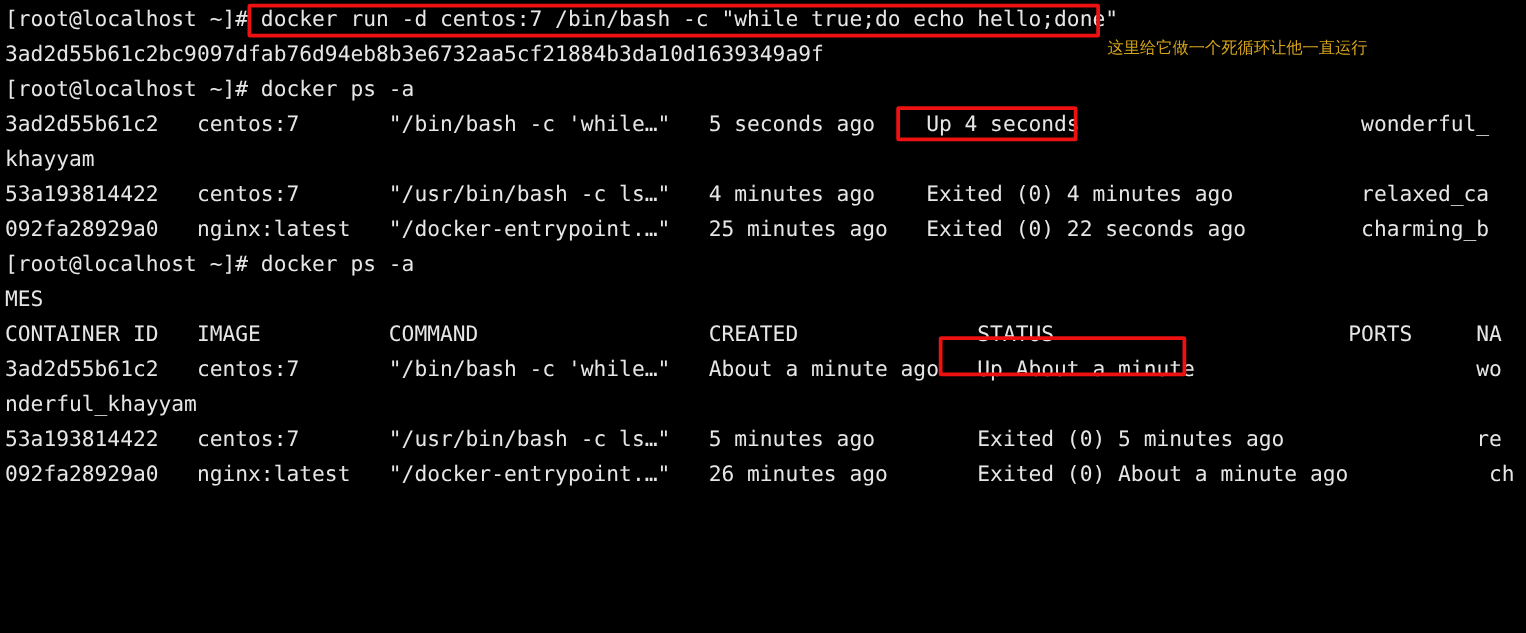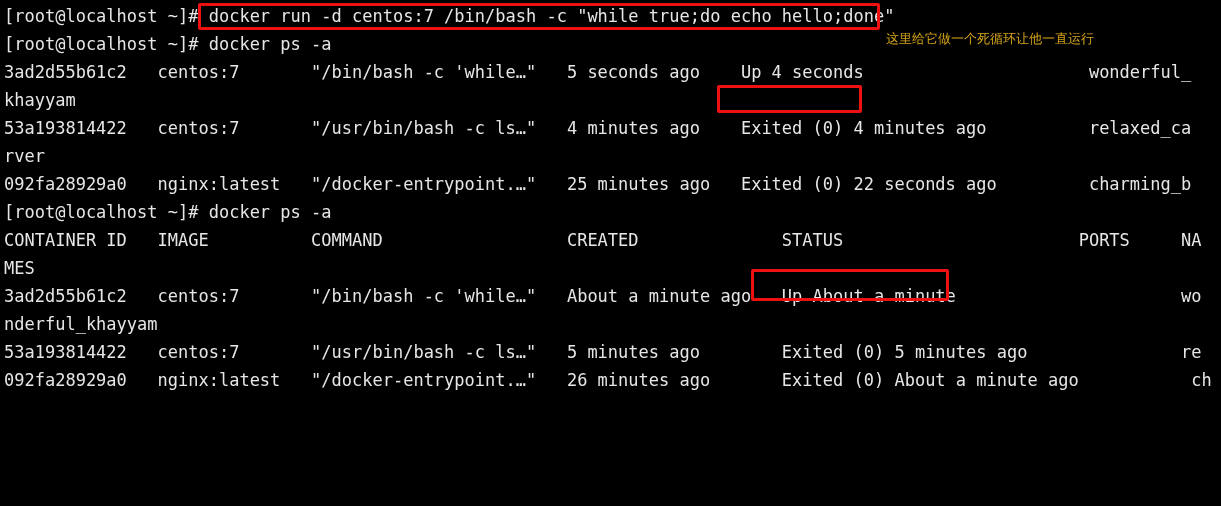--- a/index.html
+++ b/index.html
@@ -54,29 +54,29 @@
   #box-cmd     { left: 198px;  top: 3px;   width: 682px; height: 27px; }
   #box-status1 { left: 717px;  top: 85px;  width: 145px; height: 28px; }
   #box-status2 { left: 751px;  top: 269px; width: 198px; height: 32px; }
 </style>
 </head>
 <body>
 
 <div id="terminal">
 
   <div class="line">[root@localhost ~]# docker run -d centos:7 /bin/bash -c "while true;do echo hello;done"</div>
+  <div class="line">3ad2d55b61c2bc9097dfab76d94eb8b3e6732aa5cf21884b3da10d1639349a9f</div>
   <div class="line">[root@localhost ~]# docker ps -a</div>
   <div class="line">3ad2d55b61c2   centos:7       "/bin/bash -c 'while…"   5 seconds ago    Up 4 seconds                      wonderful_</div>
   <div class="line">khayyam</div>
   <div class="line">53a193814422   centos:7       "/usr/bin/bash -c ls…"   4 minutes ago    Exited (0) 4 minutes ago          relaxed_ca</div>
-  <div class="line">rver</div>
   <div class="line">092fa28929a0   nginx:latest   "/docker-entrypoint.…"   25 minutes ago   Exited (0) 22 seconds ago         charming_b</div>
   <div class="line">[root@localhost ~]# docker ps -a</div>
+  <div class="line">MES</div>
   <div class="line">CONTAINER ID   IMAGE          COMMAND                  CREATED              STATUS                       PORTS     NA</div>
-  <div class="line">MES</div>
   <div class="line">3ad2d55b61c2   centos:7       "/bin/bash -c 'while…"   About a minute ago   Up About a minute                      wo</div>
   <div class="line">nderful_khayyam</div>
   <div class="line">53a193814422   centos:7       "/usr/bin/bash -c ls…"   5 minutes ago        Exited (0) 5 minutes ago               re</div>
   <div class="line">092fa28929a0   nginx:latest   "/docker-entrypoint.…"   26 minutes ago       Exited (0) About a minute ago           ch</div>
 
   <div class="annot-cn">这里给它做一个死循环让他一直运行</div>
 
   <div class="hl-box" id="box-cmd"></div>
   <div class="hl-box" id="box-status1"></div>
   <div class="hl-box" id="box-status2"></div>

